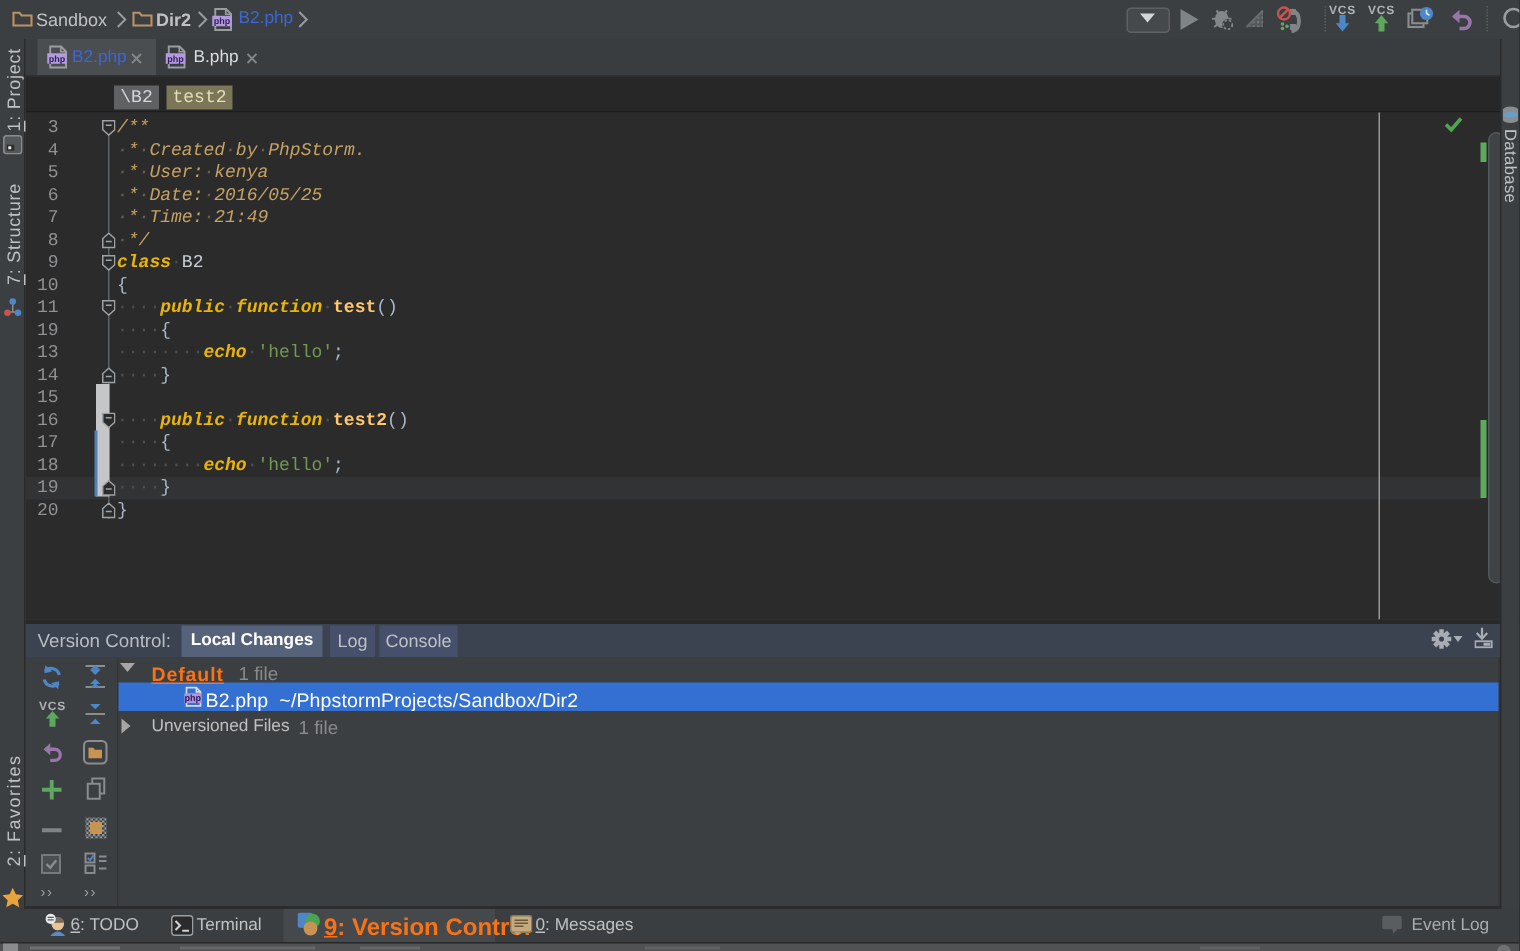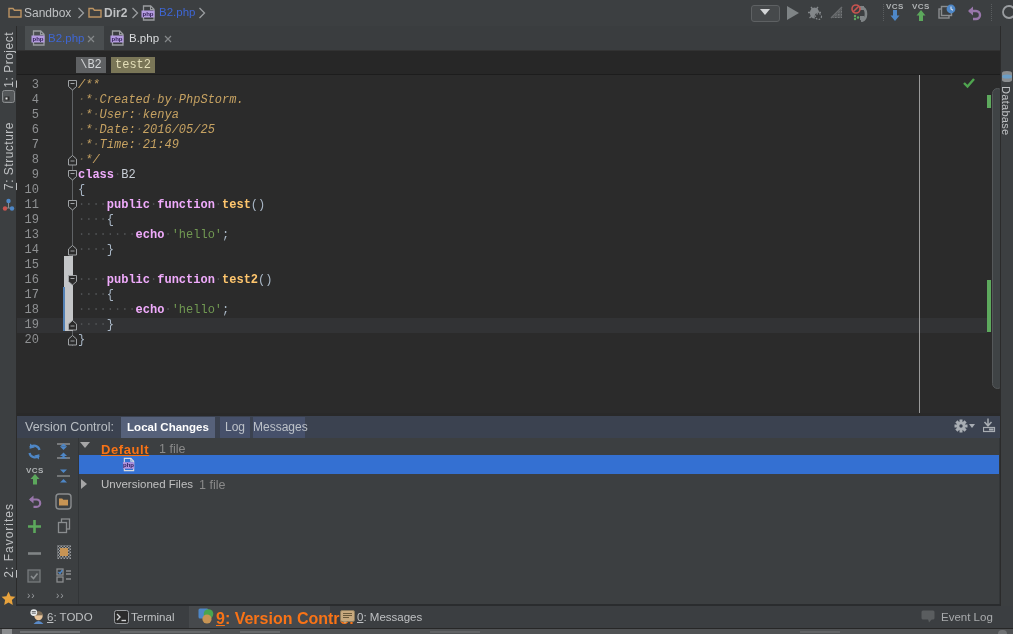--- a/index.html
+++ b/index.html
@@ -3,21 +3,21 @@
 <meta charset="utf-8">
 <style>
 html,body{margin:0;padding:0;background:#2b2b2b;}
 #root{position:relative;width:1013px;height:634px;overflow:hidden;background:#3c3f41;font-family:"Liberation Sans",sans-serif;}
 .abs{position:absolute;}
 .ui{font-size:12px;color:#bfc1c3;}
 .mono{font-family:"Liberation Mono",monospace;}
 u{text-decoration:underline;}
 
 .cm{color:#c6a262;font-style:italic;}
-.kw{color:#f0abfc;font-weight:bold;}
+.kw{color:#eab308;font-weight:bold;font-style:italic;}
 .fn{color:#ffc66d;font-weight:bold;}
 .pl{color:#a9b7c6;}
 .st{color:#719952;}
 .ws{color:#4e5052;font-style:normal;}
 .wsc{color:#6e6249;}
 .codeline{position:absolute;left:78px;font-family:"Liberation Mono",monospace;font-size:12px;line-height:15px;white-space:pre;}
 .lnum{position:absolute;width:22px;text-align:right;font-family:"Liberation Mono",monospace;font-size:12px;line-height:15px;color:#8f9193;left:17px;}
 .vtext{writing-mode:vertical-rl;transform:rotate(180deg);font-size:12px;color:#bfc1c3;letter-spacing:0.5px;}
 .vtextR{writing-mode:vertical-rl;font-size:12px;color:#bfc1c3;letter-spacing:0.3px;}
 </style>
@@ -226,21 +226,21 @@
   <svg class="abs" style="left:962px;top:76px;" width="14" height="13">
       <path d="M2 7 L5.5 10.5 L12 3" stroke="#4fa54f" stroke-width="2.4" fill="none"></path>
     </svg>
 
   <div class="abs" style="left:0;top:413px;width:1013px;height:3px;background:#292929;"></div>
   <div class="abs" style="left:0;top:416px;width:1013px;height:22px;background:#3c3f41;"></div>
   <div class="abs" style="left:17px;top:416px;width:983px;height:22px;background:#3b4250;"></div>
   <div class="abs ui" style="left:25px;top:420px;color:#b9bec3;font-size:12.5px;">Version Control:</div>
   <div class="abs" style="left:121px;top:417px;width:94px;height:21px;background:#56617a;color:#fff;font-size:11.5px;font-weight:bold;line-height:21px;text-align:center;">Local Changes</div>
   <div class="abs" style="left:220px;top:417px;width:30px;height:21px;background:#46506a;color:#bcc1c8;font-size:12px;line-height:21px;text-align:center;">Log</div>
-  <div class="abs" style="left:253px;top:417px;width:52px;height:21px;background:#46506a;color:#bcc1c8;font-size:12px;line-height:21px;text-align:center;">Messages</div>
+  <div class="abs" style="left:253px;top:417px;width:52px;height:21px;background:#46506a;color:#bcc1c8;font-size:12px;line-height:21px;text-align:center;">Console</div>
   <div id="vcs-header-icons">
     <svg class="abs" style="left:954px;top:419px;" width="14" height="14">
       <g fill="#a8adb3">
         <rect x="5.5" y="0.5" width="3" height="13"></rect>
         <rect x="0.5" y="5.5" width="13" height="3"></rect>
         <rect x="5.5" y="0.5" width="3" height="13" transform="rotate(45 7 7)"></rect>
         <rect x="0.5" y="5.5" width="13" height="3" transform="rotate(45 7 7)"></rect>
         <circle cx="7" cy="7" r="4.2"></circle>
       </g>
       <circle cx="7" cy="7" r="1.7" fill="#3b4250"></circle>
@@ -254,20 +254,21 @@
   </div>
 
   <div class="abs" style="left:0;top:438px;width:1013px;height:166px;background:#3c3f41;"></div>
   <div class="abs" style="left:78px;top:438px;width:1px;height:166px;background:#323537;"></div>
   <div class="abs" style="left:999px;top:438px;width:1px;height:166px;background:#333638;"></div>
 
   <div class="abs" style="left:79px;top:455px;width:920px;height:19px;background:#3470d2;"></div>
   <div class="abs" style="left:80px;top:442px;width:0;height:0;border-left:5px solid transparent;border-right:5px solid transparent;border-top:6px solid #a6a6a6;"></div>
   <div class="abs ui" style="left:101px;top:442px;font-weight:bold;color:#f97316;font-size:13px;letter-spacing:0.6px;text-decoration:underline;">Default</div>
   <div class="abs ui" style="left:159px;top:442px;color:#8a8a8a;font-size:12.5px;">1 file</div>
+  <div class="abs ui" style="left:137px;top:459px;color:#fff;font-size:13px;letter-spacing:0.1px;">B2.php&nbsp; ~/PhpstormProjects/Sandbox/Dir2</div>
   <div class="abs" style="left:81px;top:479px;width:0;height:0;border-top:5px solid transparent;border-bottom:5px solid transparent;border-left:6px solid #a6a6a6;"></div>
   <div class="abs ui" style="left:101px;top:478px;color:#c0c0c0;font-size:11.5px;">Unversioned Files</div>
   <div class="abs ui" style="left:199px;top:478px;color:#8a8a8a;font-size:12.5px;">1 file</div>
   <div id="vcs-toolbar">
 
     <svg class="abs" style="left:26px;top:443px;" width="17" height="17">
         <path d="M13.5 7 A5.5 5.5 0 0 0 4 4.5" fill="none" stroke="#4e87c7" stroke-width="2.2"></path>
         <path d="M4.2 0.5 L3.6 5.8 L8.8 4.6 Z" fill="#4e87c7"></path>
         <path d="M3.5 10 A5.5 5.5 0 0 0 13 12.5" fill="none" stroke="#4e87c7" stroke-width="2.2"></path>
         <path d="M12.8 16.5 L13.4 11.2 L8.2 12.4 Z" fill="#4e87c7"></path>

